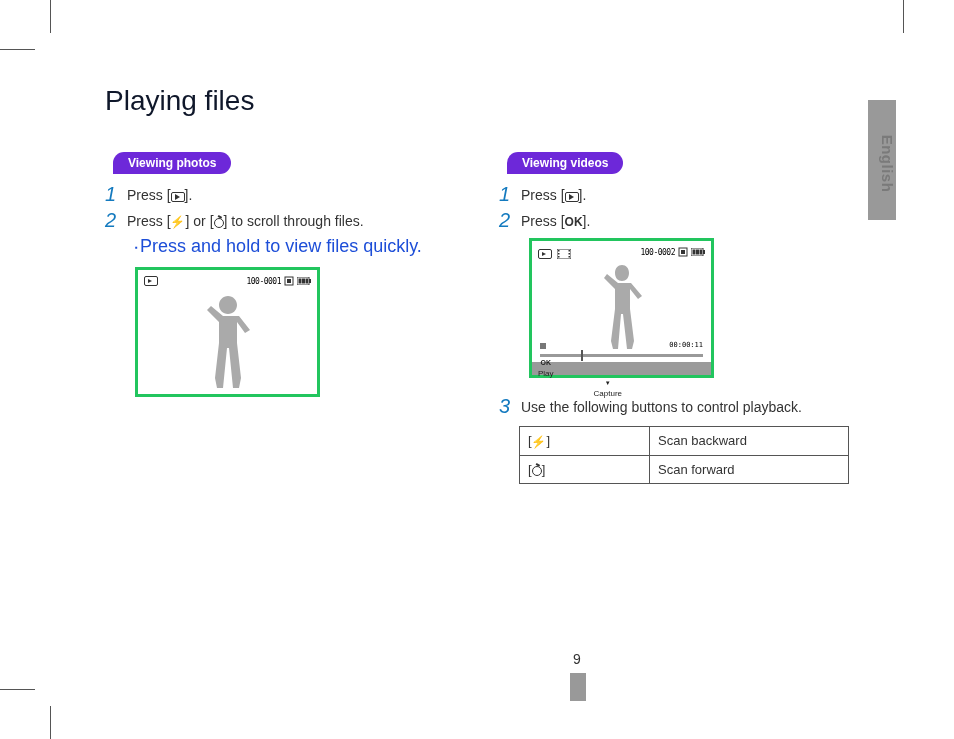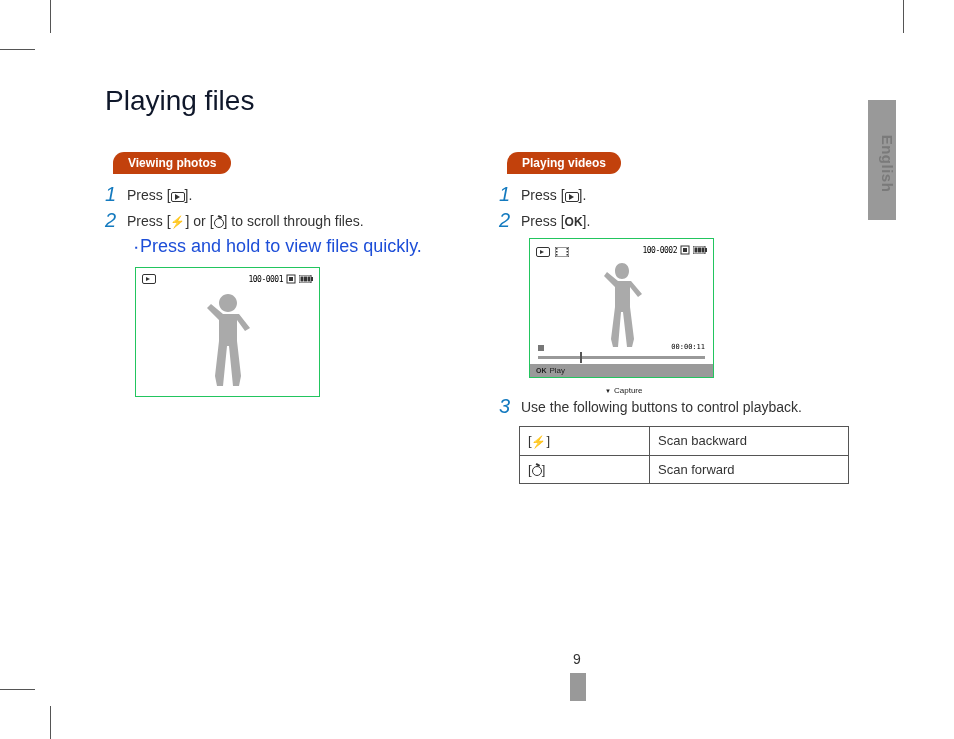--- a/index.html
+++ b/index.html
@@ -84,21 +84,21 @@
     }
     .columns {
       display: flex;
       gap: 45px;
     }
     .col {
       flex: 1;
     }
     .section-badge {
       display: inline-block;
-      background: #c2410c;
+      background: #6d28d9;
       color: #fff;
       font-size: 12px;
       font-weight: bold;
       padding: 4px 15px 4px 15px;
       border-radius: 12px 12px 12px 0;
       margin-bottom: 10px;
       margin-left: 8px;
     }
     .step {
       display: flex;
@@ -177,21 +177,21 @@
       transform: rotate(30deg);
     }
     .icon-ok {
       font-weight: 900;
       font-size: 12px;
       font-family: Arial, sans-serif;
     }
     .lcd {
       width: 185px;
       height: 130px;
-      border: 1px solid #22c55e;
+      border: 3px solid #22c55e;
       margin-left: 30px;
       margin-top: 8px;
       position: relative;
       background: #fff;
       padding-left: 22px;
     }
     .lcd-wide {
       width: 185px;
       height: 140px;
     }
@@ -293,20 +293,21 @@
       display: flex;
       align-items: center;
       font-size: 8px;
       color: #222;
     }
     .lcd-bottombar > div {
       display: flex;
       align-items: center;
       gap: 3px;
       padding: 0 6px;
+      flex-direction: column;
     }
     .lcd-bb-ok {
       font-size: 7px;
       font-weight: bold;
       font-family: Arial;
     }
     .lcd-bb-down {
       font-size: 6px;
     }
     .control-table {
@@ -401,21 +402,21 @@
             </span>
           </div>
         </div>
         <svg class="silhouette" width="70" height="105">
           <path d="M 35 8 C 30 8 26 12 26 17 C 26 22 30 26 35 26 C 40 26 44 22 44 17 C 44 12 40 8 35 8 Z M 30 28 L 18 18 L 14 22 L 26 34 L 26 55 L 22 90 L 24 100 L 30 100 L 34 60 L 36 60 L 40 100 L 46 100 L 48 90 L 44 55 L 44 34 L 52 45 L 57 42 L 46 28 Z" fill="#aaa"></path>
         </svg>
       </div>
     </div>
 
     <div class="col">
-      <div class="section-badge">Playing videos</div>
+      <div class="section-badge">Viewing videos</div>
 
       <div class="step">
         <div class="step-num">1</div>
         <div class="step-text">
           <span>Press [</span><span class="icon-inline"><span class="icon-play-rect"></span></span><span>].</span>
         </div>
       </div>
 
       <div class="step">
         <div class="step-num">2</div>

